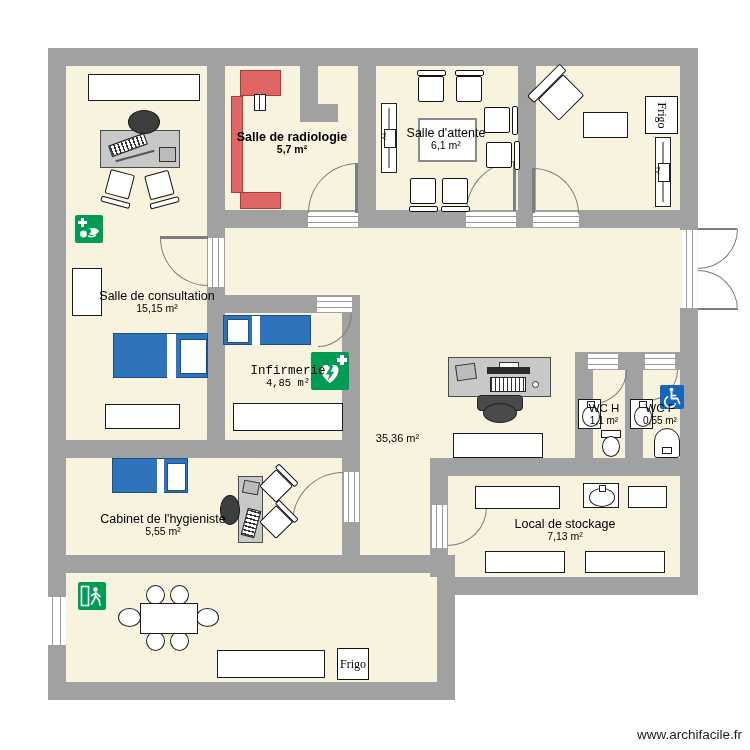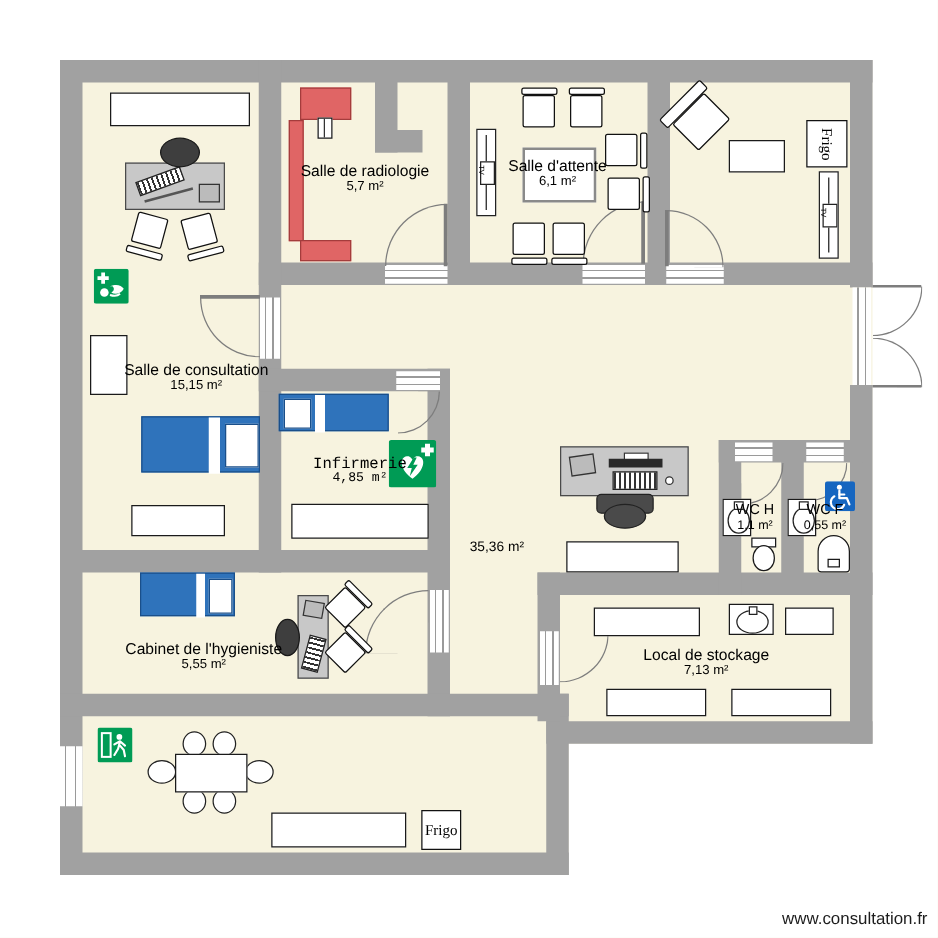--- a/index.html
+++ b/index.html
@@ -276,21 +276,21 @@
   <div class="ell" style="left:118px;top:608px;width:23px;height:19px;"></div>
   <div class="ell" style="left:196px;top:608px;width:23px;height:19px;"></div>
   <div class="ell" style="left:146px;top:631px;width:19px;height:20px;"></div>
   <div class="ell" style="left:170px;top:631px;width:19px;height:20px;"></div>
   <div class="fw" style="left:140px;top:603px;width:58px;height:31px;border-width:1.4px;"></div>
   <div class="fw" style="left:217px;top:650px;width:108px;height:28px;border-width:1.4px;"></div>
   <div class="frigo" style="left:337px;top:648px;width:32px;height:32px;">
     <span>Frigo</span>
   </div>
 
-  <div class="lbl" style="left:212px;top:130px;width:160px;">
+  <div class="lbl" style="left:212px;top:130px;width:160px;font-weight:bold;">
     <div class="nm">Salle de radiologie</div>
       <div class="ar">5,7 m²</div>
   </div>
   <div class="lbl" style="left:376px;top:126px;width:140px;">
     <div class="nm">Salle d'attente</div>
       <div class="ar">6,1 m²</div>
   </div>
   <div class="lbl" style="left:77px;top:289px;width:160px;">
     <div class="nm">Salle de consultation</div>
       <div class="ar">15,15 m²</div>
@@ -312,14 +312,14 @@
   </div>
   <div class="lbl" style="left:83px;top:512px;width:160px;">
     <div class="nm">Cabinet de l'hygieniste</div>
       <div class="ar">5,55 m²</div>
   </div>
   <div class="lbl" style="left:485px;top:517px;width:160px;">
     <div class="nm">Local de stockage</div>
       <div class="ar">7,13 m²</div>
   </div>
 
-  <div class="wm">www.consultation.fr</div>
+  <div class="wm">www.archifacile.fr</div>
 </div>
 
 </body></html>

